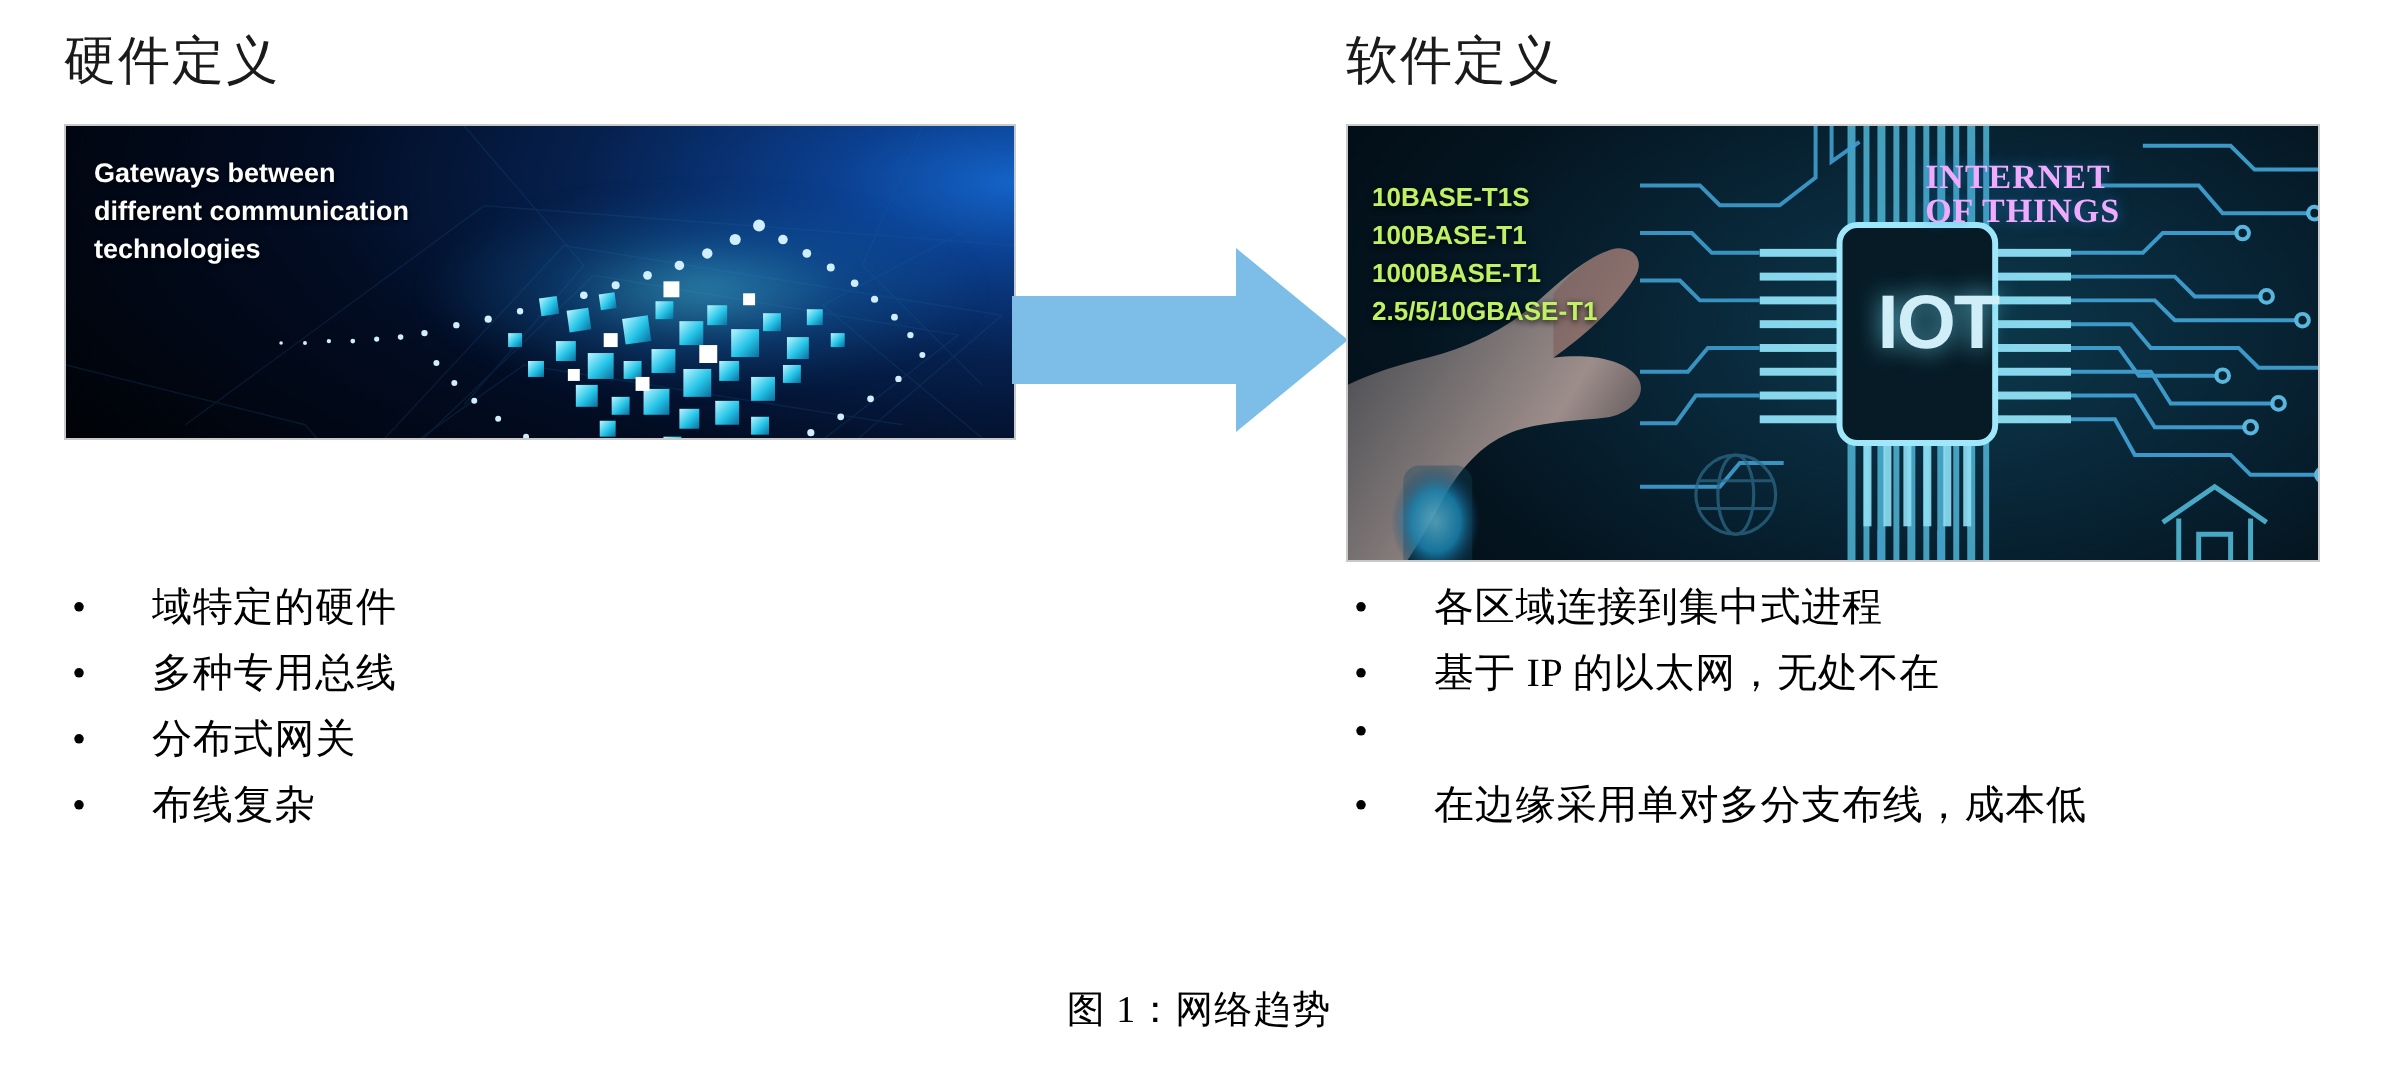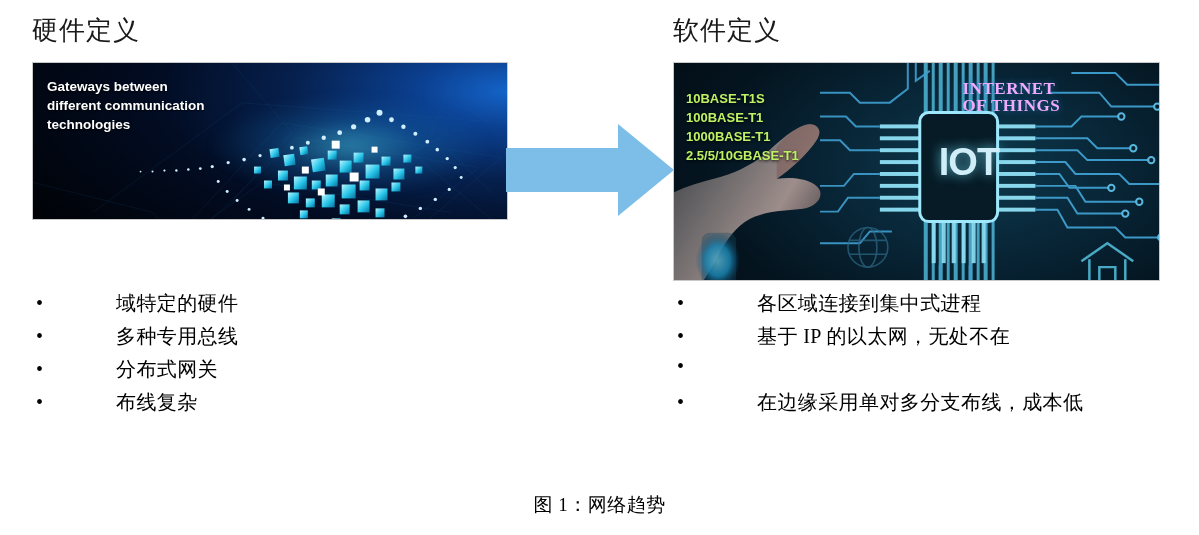--- a/index.html
+++ b/index.html
@@ -160,21 +160,20 @@
   .bullet-dot {
     width: 40px;
     flex: 0 0 40px;
     font-size: 20px;
     line-height: 1;
     color: #000;
   }
   .bullet-text {
     white-space: nowrap;
     letter-spacing: .4px;
-    margin-left: 40px;
   }
 
   
   #figure-caption {
     position: absolute;
     left: 0; right: 0;
     top: 492px;
     text-align: center;
     font-family: "Liberation Serif", "DejaVu Serif", serif;
     font-size: 19px;

